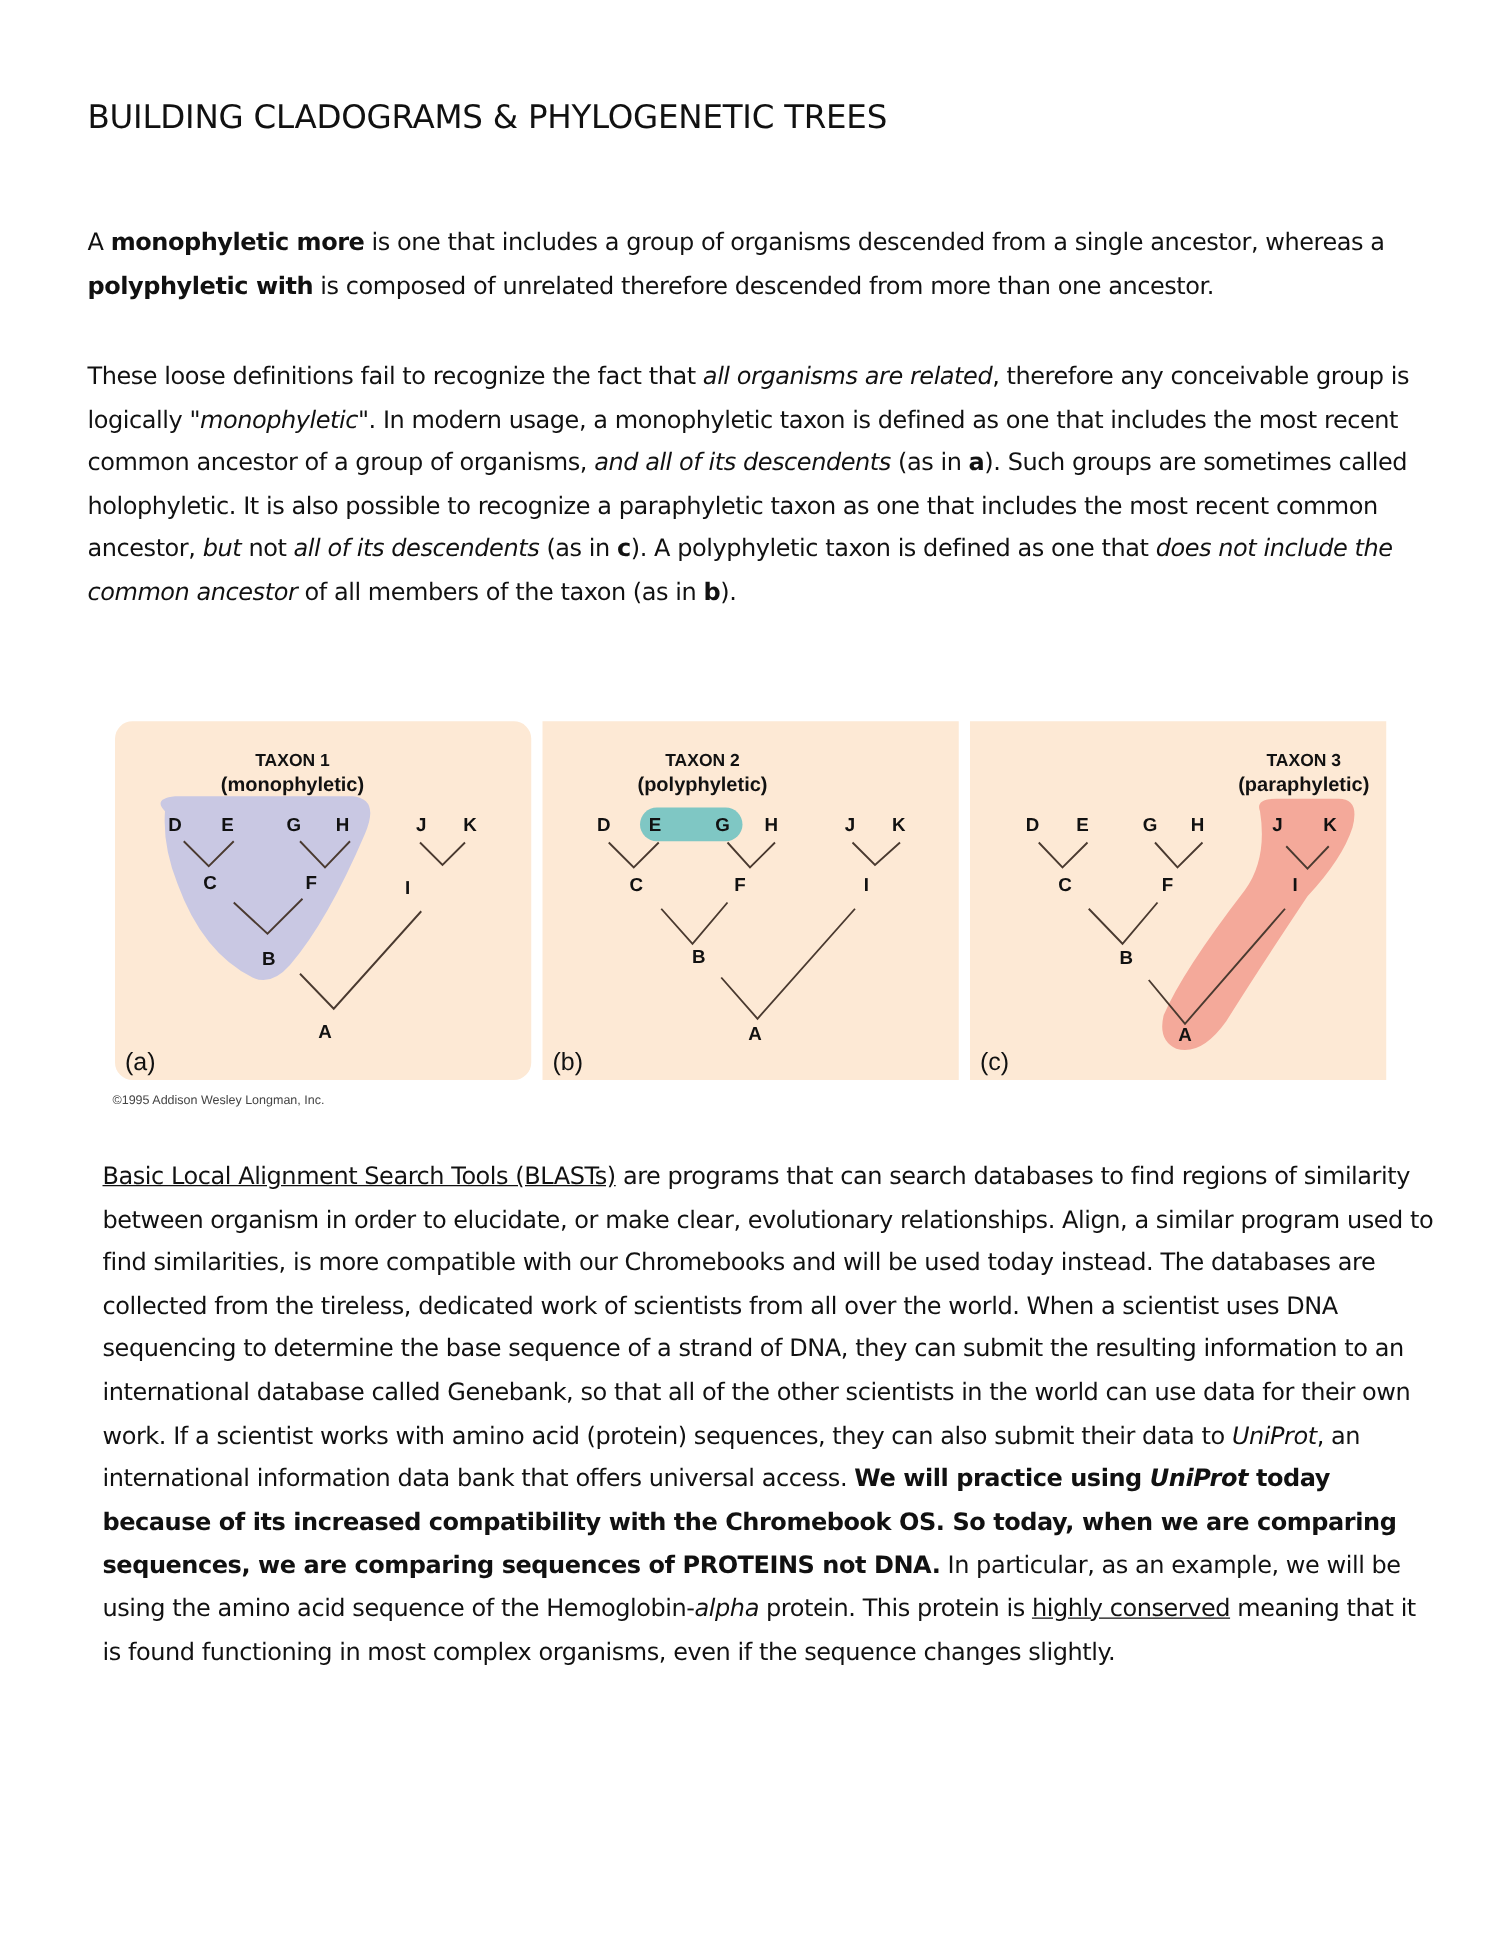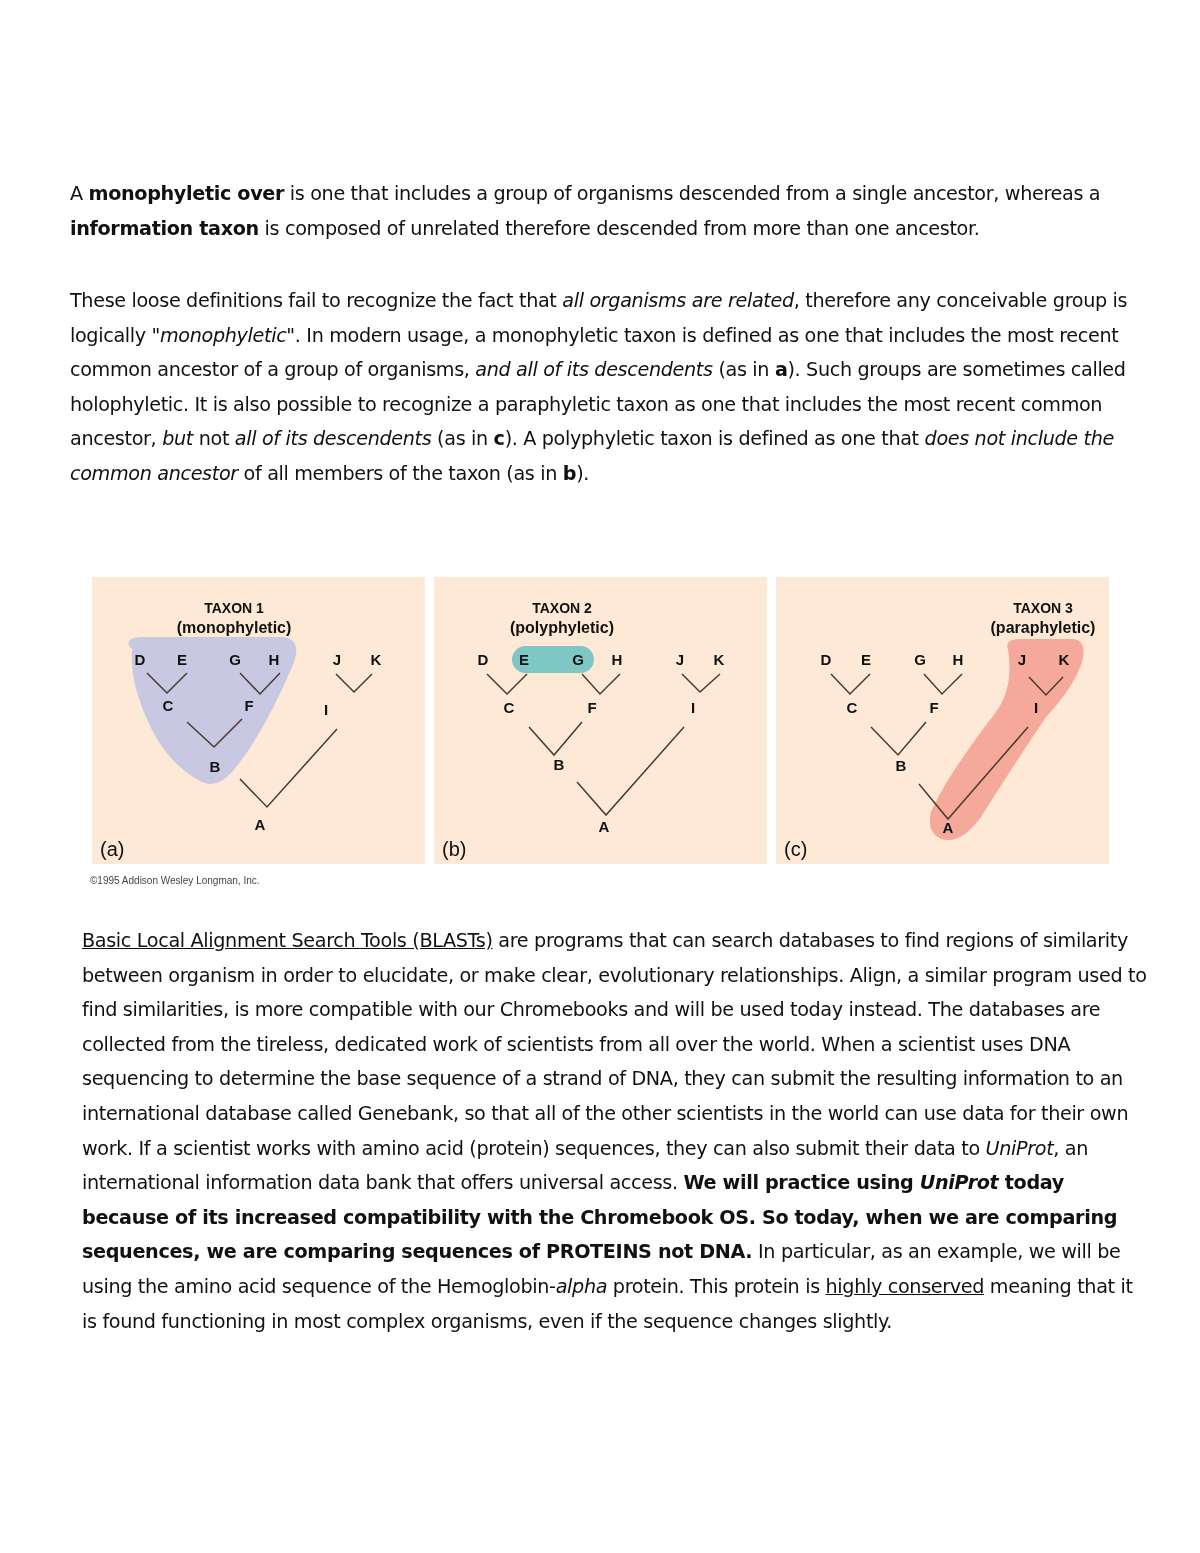--- a/index.html
+++ b/index.html
@@ -19,30 +19,30 @@
   .panel { position: absolute; top: 0; width: 333px; height: 287px; background: #fde9d5; }
   .panel svg { position: absolute; left: 0; top: 0; }
   .copyright { position: absolute; left: 90px; top: 875px; font-size: 10px; color: #444;
                font-family: "Liberation Sans", sans-serif; }
   .lbl { font-family: "Liberation Sans", sans-serif; font-weight: bold; fill: #111; }
 </style>
 </head>
 <body>
 
 <h1 class="title">
-  <br>
+  <span>BUILDING CLADOGRAMS &amp; PHYLOGENETIC TREES</span><br>
 </h1>
 
-<p class="para p1"><span>A </span><b>monophyletic over</b><span> is one that includes a group of organisms descended from a single ancestor, whereas a </span><b>information taxon</b><span> is composed of unrelated therefore descended from more than one ancestor.</span></p>
+<p class="para p1"><span>A </span><b>monophyletic more</b><span> is one that includes a group of organisms descended from a single ancestor, whereas a </span><b>polyphyletic with</b><span> is composed of unrelated therefore descended from more than one ancestor.</span></p>
 
 <p class="para p2"><span>These loose definitions fail to recognize the fact that </span><i>all organisms are related</i><span>, therefore any conceivable group is logically "</span><i>monophyletic</i><span>". In modern usage, a monophyletic taxon is defined as one that includes the most recent common ancestor of a group of organisms, </span><i>and all of its descendents</i><span> (as in </span><b>a</b><span>). Such groups are sometimes called holophyletic. It is also possible to recognize a paraphyletic taxon as one that includes the most recent common ancestor, </span><i>but</i><span> not </span><i>all of its descendents</i><span> (as in </span><b>c</b><span>). A polyphyletic taxon is defined as one that </span><i>does not include the common ancestor</i><span> of all members of the taxon (as in </span><b>b</b><span>).</span></p>
 
 <div class="figure">
 
-  <div class="panel" style="left:0px;">
+  <div class="panel" style="left:0px;border-radius:14px;">
     <svg width="333" height="287" viewBox="0 0 333 287">
       <path d="M40,72 Q30,62 48,60 L190,60 Q212,62 200,90 Q170,160 140,195 Q125,212 110,205 Q70,185 50,130 Q38,100 40,72 Z" fill="#c9c8e3"></path>
       <g stroke="#4a3a30" stroke-width="1.5" fill="none">
         <path d="M55,96 L75,116 L95,96"></path>
         <path d="M148,96 L168,117 L188,96"></path>
         <path d="M244,97 L262,115 L280,97"></path>
         <path d="M95,145 L122,170 L150,142"></path>
         <path d="M148,202 L175,230 L245,152"></path>
       </g>
       <text class="lbl" x="87" y="36" font-size="14" text-anchor="middle" transform="translate(55,0)">TAXON 1</text>

